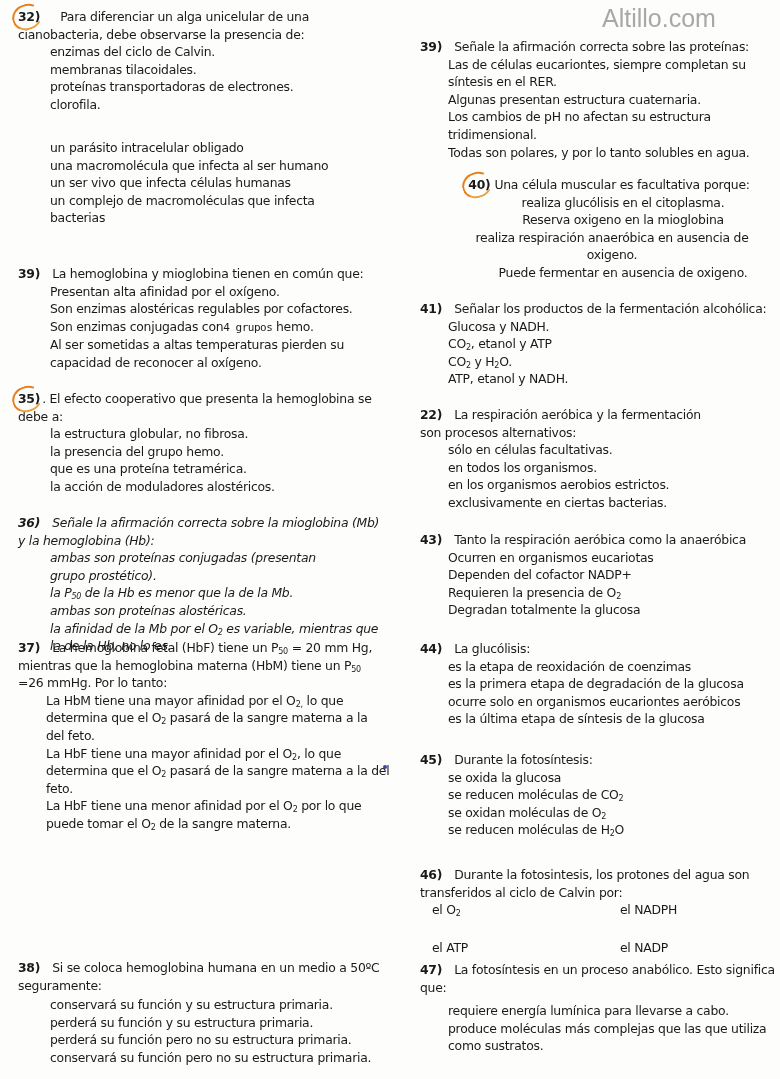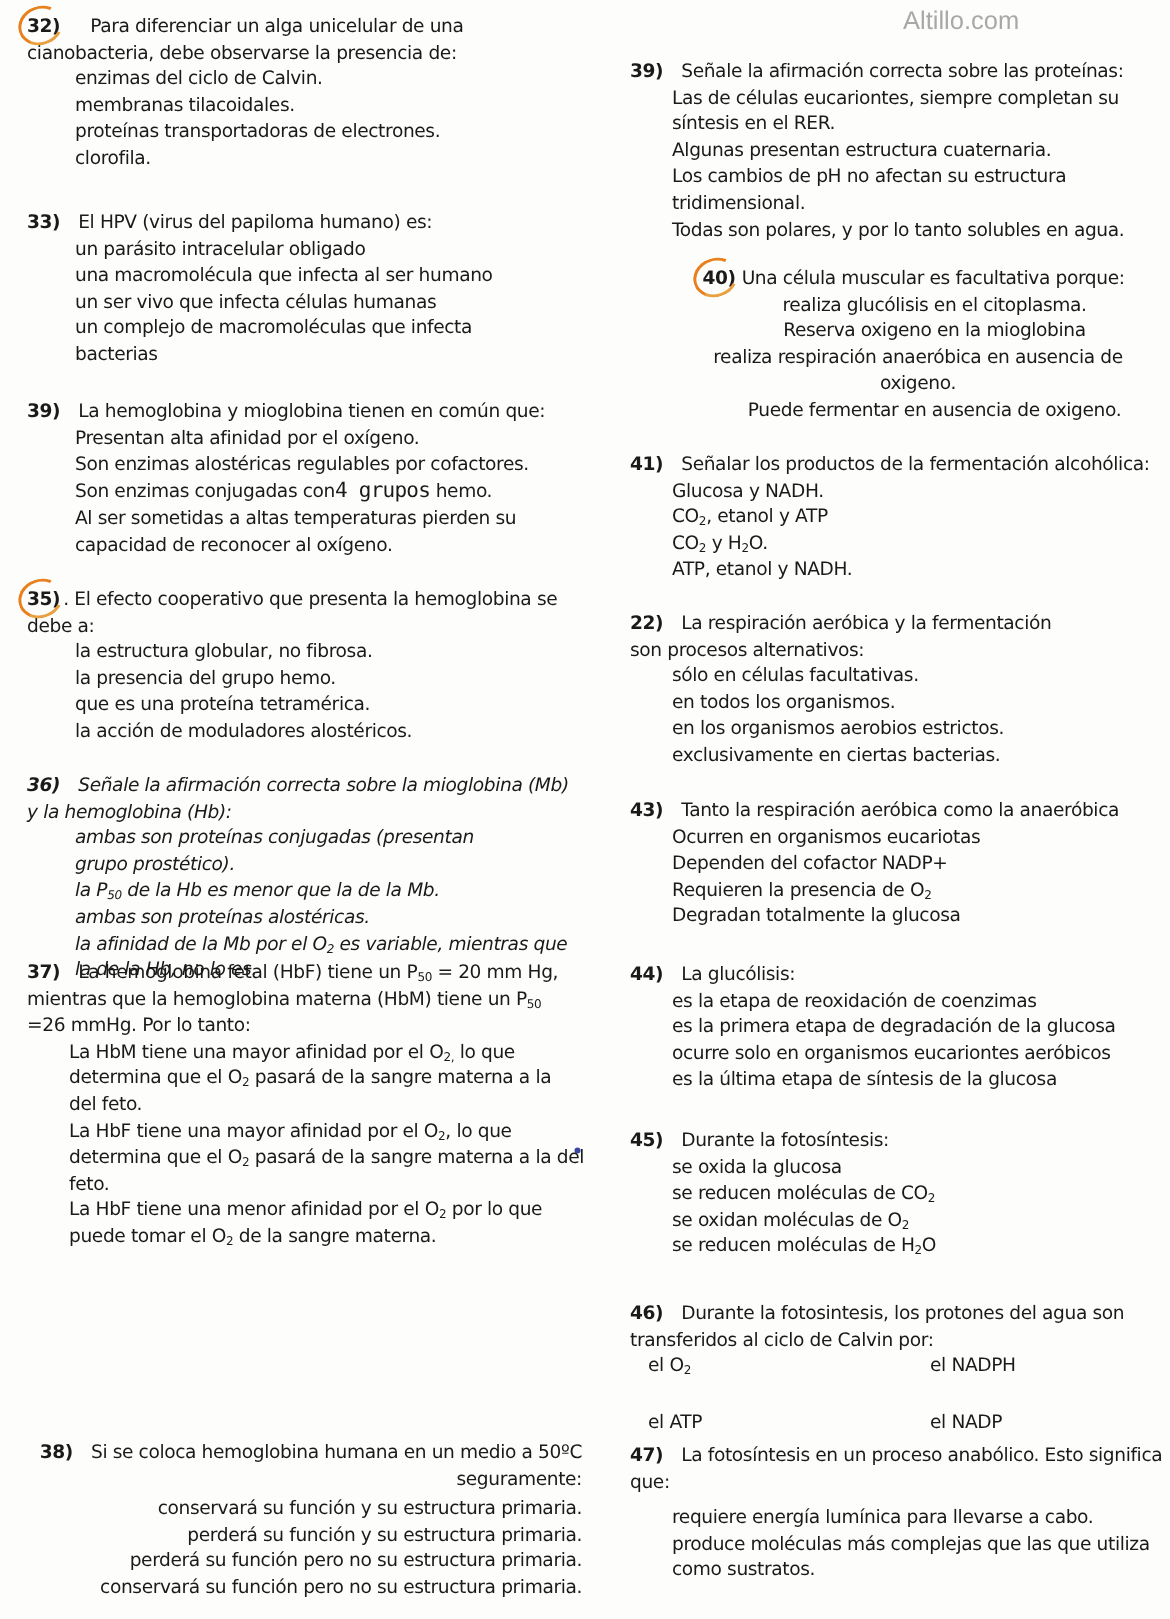--- a/index.html
+++ b/index.html
@@ -23,46 +23,45 @@
     border-right-color:transparent; border-bottom-color:#e8a040;
     transform:rotate(-20deg);
   }
   .opts { margin:0; padding:0; list-style:none; }
   .opts li { padding-left:32px; }
   .opts.wide li { padding-left:28px; }
   .grid2 { display:grid; grid-template-columns:168px 160px; padding-left:12px;gap:20px; }
   sub { font-size:8px; vertical-align:-2px; line-height:0; }
   .watermark {
     position:absolute; left:602px; top:4px;
-    font-family:"Liberation Sans", sans-serif; font-size:17px; color:#a8a8a8;
+    font-family:"Liberation Sans", sans-serif; font-size:25px; color:#a8a8a8;
     letter-spacing:0px;
   }
   .dot { position:absolute; left:383px; top:765px; width:4px; height:4px; background:#3a46a0; border-radius:50%; }
-  .hand { font-family:"DejaVu Sans Mono", monospace; font-size:14px; letter-spacing:-0.5px; }
+  .hand { font-family:"DejaVu Sans Mono", monospace; font-size:11px; letter-spacing:-0.5px; }
 </style>
 </head>
 <body>
 
 <div class="watermark">Altillo.com</div>
 <div class="dot"></div>
 
 <div class="col col-left">
 
   <div class="q" style="top:8px;left:4px;width:300px;">
     <p class="stem"><span class="num circled">32)</span><span style="margin-left:8px">Para diferenciar un alga unicelular de una cianobacteria, debe observarse la presencia de:</span></p>
     <ul class="opts">
       <li>enzimas del ciclo de Calvin.</li>
       <li>membranas  tilacoidales.</li>
       <li>proteínas transportadoras de electrones.</li>
       <li>clorofila.</li>
     </ul>
   </div>
 
   <div class="q" style="top:139px;left:4px;width:330px;">
-    <p class="stem"><span class="num">33)</span><span>El HPV (virus del papiloma humano) es:</span></p>
     <ul class="opts">
       <li>un parásito intracelular obligado</li>
       <li>una macromolécula  que infecta al ser humano</li>
       <li>un ser vivo que infecta células humanas</li>
       <li style="width:270px"> un complejo de macromoléculas que infecta bacterias</li>
     </ul>
   </div>
 
   <div class="q" style="top:265px;left:4px;width:370px;">
     <p class="stem"><span class="num">39)</span><span>La hemoglobina y mioglobina tienen en común que:</span></p>
@@ -96,21 +95,21 @@
 
   <div class="q" style="top:639px;left:4px;width:360px;">
     <p class="stem"><span class="num">37)</span>La hemoglobina  fetal  (HbF) tiene un P<sub>50</sub> = 20 mm Hg, mientras que la hemoglobina materna (HbM)  tiene un P<sub>50</sub> =26 mmHg. Por lo tanto:</p>
     <ul class="opts wide">
       <li style="width:330px">La HbM  tiene una mayor afinidad por el O<sub>2,</sub> lo que determina que el O<sub>2</sub>  pasará  de la sangre materna a la del feto.</li>
       <li style="width:345px">La HbF tiene una mayor afinidad por el O<sub>2</sub>, lo que determina que el O<sub>2</sub>  pasará de la sangre materna a la del feto.</li>
       <li style="width:320px">La HbF  tiene una menor afinidad por el O<sub>2</sub>  por lo que puede tomar el O<sub>2</sub>  de la sangre materna.</li>
     </ul>
   </div>
 
-  <div class="q" style="top:959px;left:4px;width:370px;text-align:right;">
+  <div class="q" style="top:959px;left:4px;width:370px;">
     <p class="stem"><span class="num">38)</span><span>Si se coloca hemoglobina humana en un medio a 50ºC seguramente:</span></p>
     <ul class="opts" style="margin-top:2px">
       <li>conservará su función y su estructura primaria.</li>
       <li>perderá su función y su estructura primaria.</li>
       <li>perderá su función pero no su estructura primaria.</li>
       <li>conservará su función pero no su estructura primaria.</li>
     </ul>
   </div>
 </div>
 

